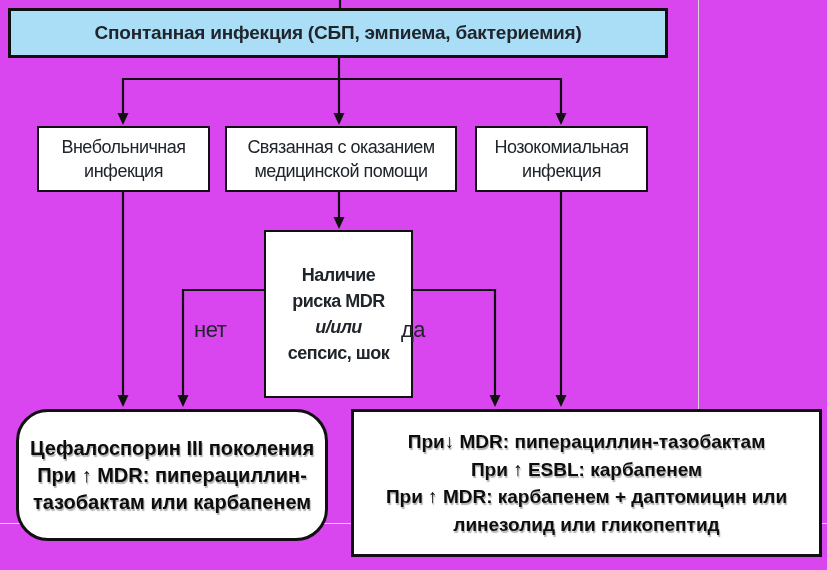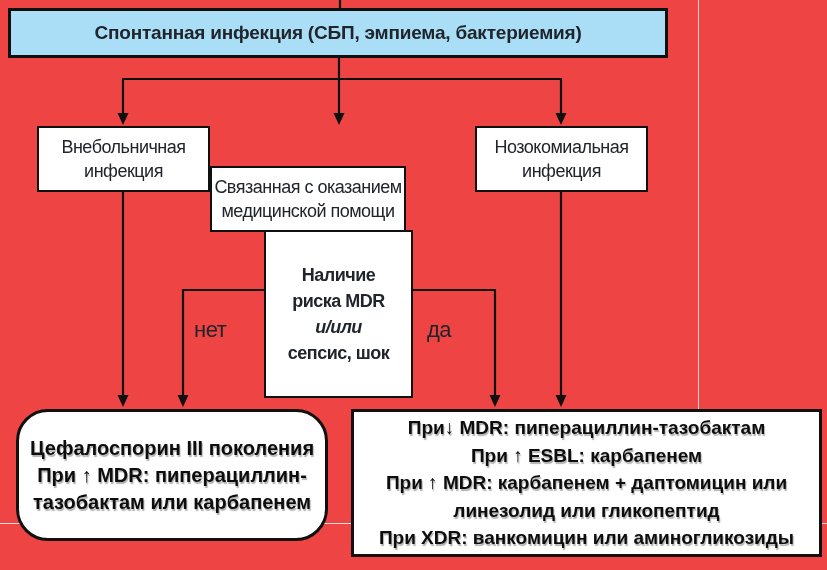--- a/index.html
+++ b/index.html
@@ -1,17 +1,17 @@
 <!DOCTYPE html>
 <html lang="ru"><head>
 <meta charset="utf-8">
 <style>
   html,body{margin:0;padding:0;background:#ffffff;}
   .stage{
-    position:relative;width:827px;height:570px;background:#ef4444;
+    position:relative;width:827px;height:570px;background:#d946ef;
     font-family:"Liberation Sans",sans-serif;overflow:hidden;
   }
   
   .page-edge-v{position:absolute;left:698px;top:0;width:1px;height:409px;background:#dcd5d5;z-index:0;}
   .page-edge-h{position:absolute;left:0;top:523px;width:827px;height:1px;background:#e4dddd;z-index:1;}
 
   svg.connectors{position:absolute;left:0;top:0;z-index:1;}
 
   .box{
     position:absolute;box-sizing:border-box;background:#ffffff;
@@ -19,33 +19,33 @@
     display:flex;align-items:center;justify-content:center;
     flex-direction:column;text-align:center;
   }
   .banner{
     left:8px;top:8px;width:660px;height:50px;background:#a9def6;
     border-width:3px;font-size:19px;font-weight:700;letter-spacing:-0.2px;
   }
   .branch{top:126px;height:66px;font-size:18px;font-weight:400;
     letter-spacing:-0.5px;line-height:24px;padding:0 2px;}
   .branch.b1{left:37px;width:173px;}
-  .branch.b2{left:210px;width:196px;margin-top:40px;}
+  .branch.b2{left:225px;width:232px;}
   .branch.b3{left:475px;width:173px;}
 
   .risk{left:264px;top:230px;width:149px;height:168px;
     font-size:18px;font-weight:700;letter-spacing:-0.5px;line-height:26px;}
   .risk .italic{font-style:italic;}
 
   .decision-label{
     position:absolute;width:64px;text-align:left;z-index:2;
     font-size:22px;font-weight:400;letter-spacing:-0.5px;color:#20252c;
   }
   .decision-label.no{left:194px;top:317px;}
-  .decision-label.yes{left:427px;top:317px;}
+  .decision-label.yes{left:401px;top:317px;}
 
   .outcome{
     top:409px;border-width:3px;font-weight:700;color:#0d0d0d;
     text-shadow:1px 1.5px 1px rgba(115,115,115,0.55);
   }
   .outcome.left{left:16px;width:312px;height:132px;font-size:20px;line-height:27px;border-radius:32px;}
   .outcome.right{left:351px;width:471px;height:148px;font-size:19px;line-height:27.5px;}
 </style>
 </head>
 <body>
@@ -105,16 +105,15 @@
     <div>Цефалоспорин III поколения</div>
     <div>При ↑ MDR: пиперациллин-</div>
     <div>тазобактам или карбапенем</div>
   </div>
 
   <div class="box outcome right">
     <div>При↓ MDR: пиперациллин-тазобактам</div>
     <div>При ↑ ESBL: карбапенем</div>
     <div>При ↑ MDR: карбапенем + даптомицин или</div>
     <div>линезолид или гликопептид</div>
-    <div>При XDR: ванкомицин или аминогликозиды</div>
   </div>
 
 </div>
 
 </body></html>

